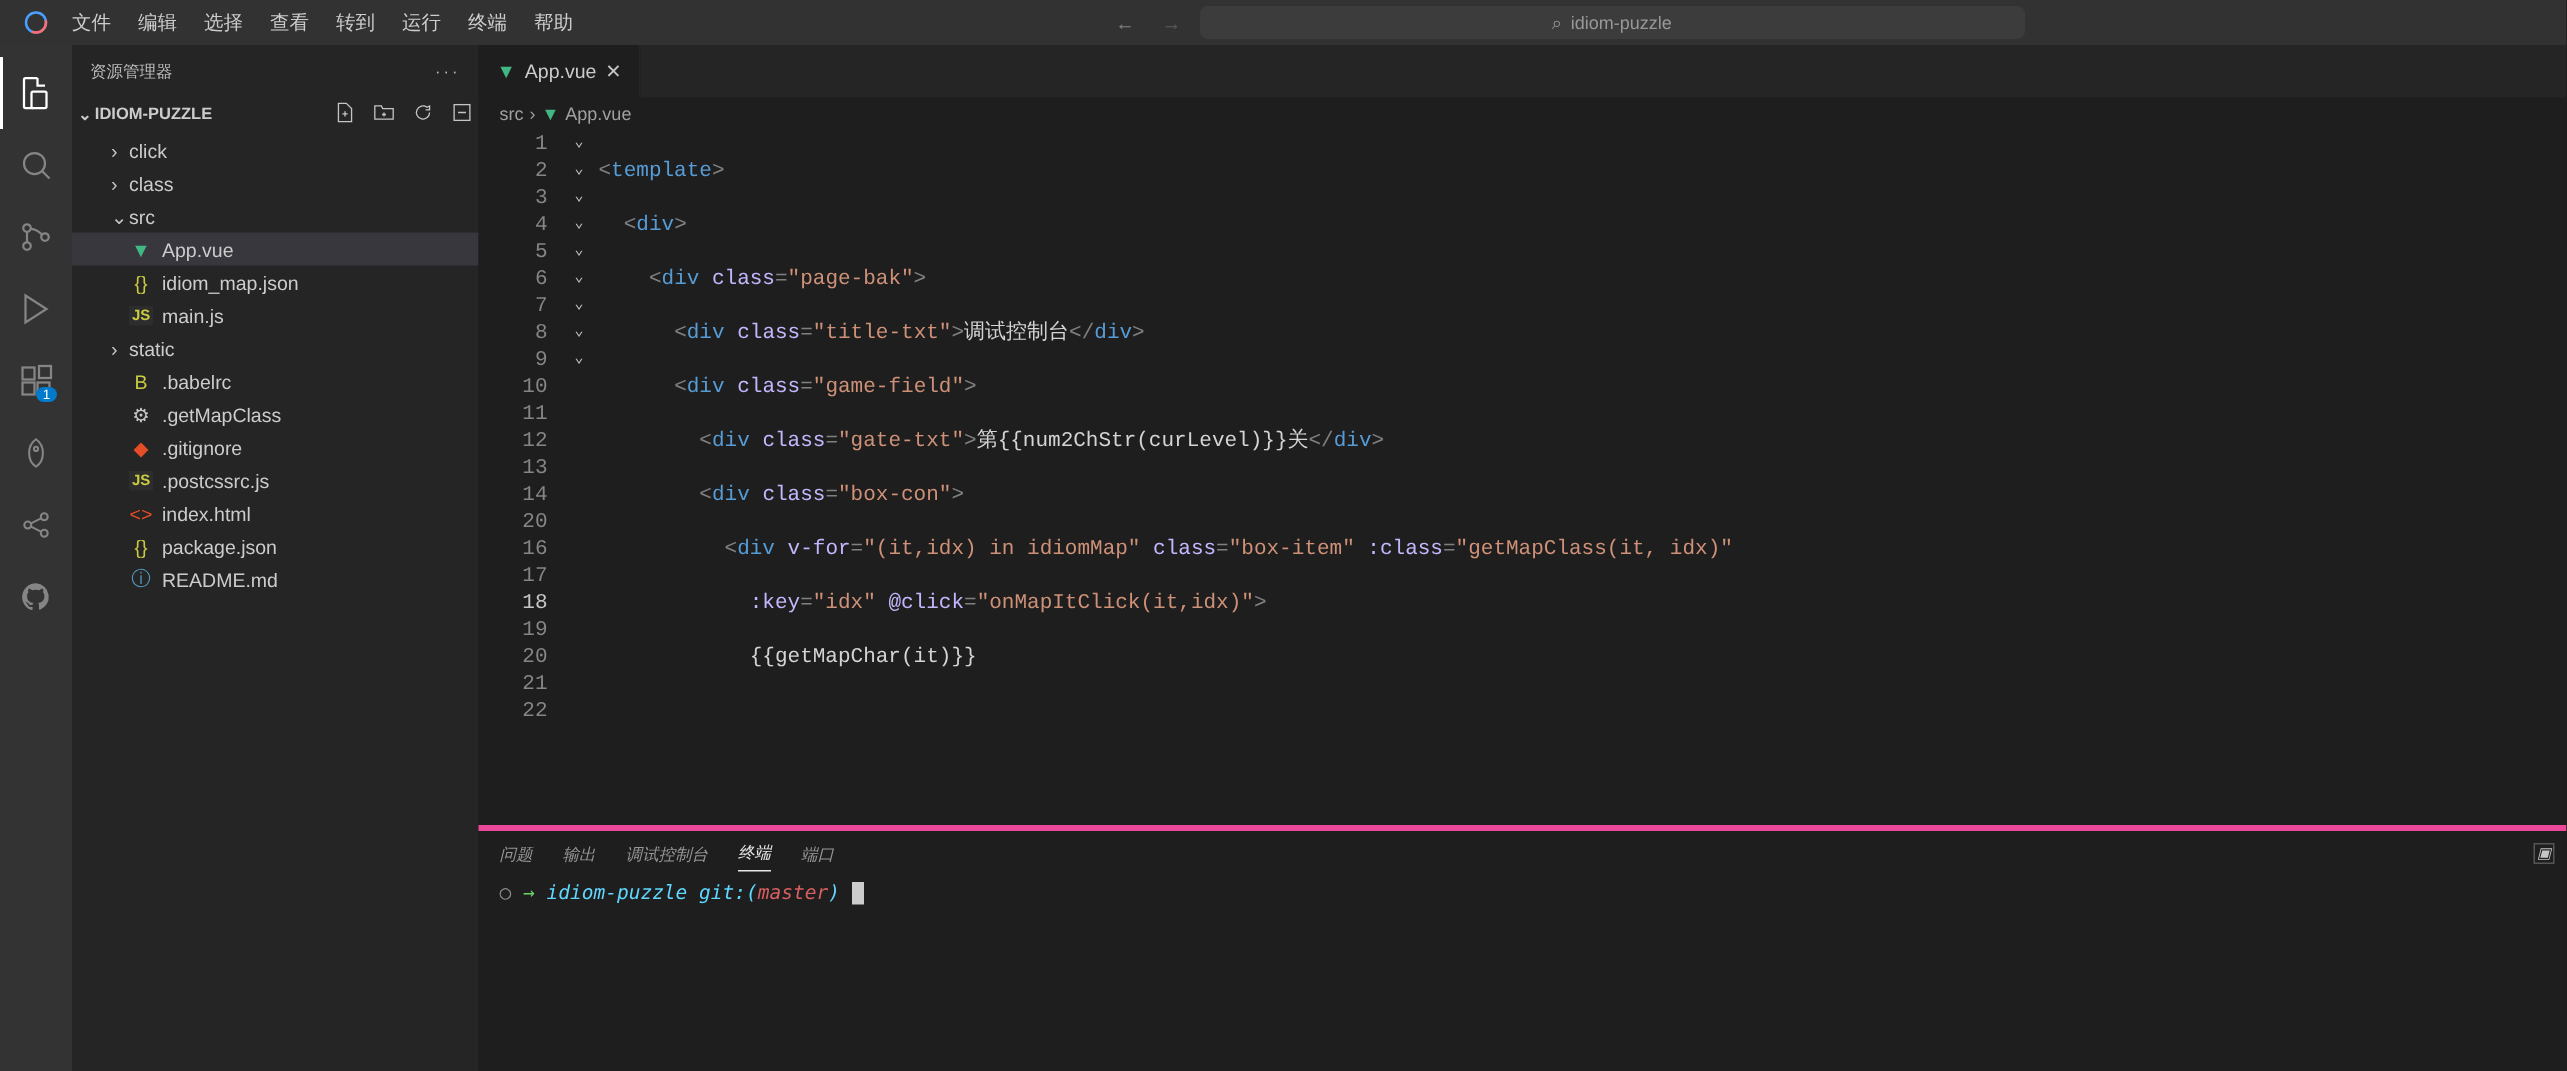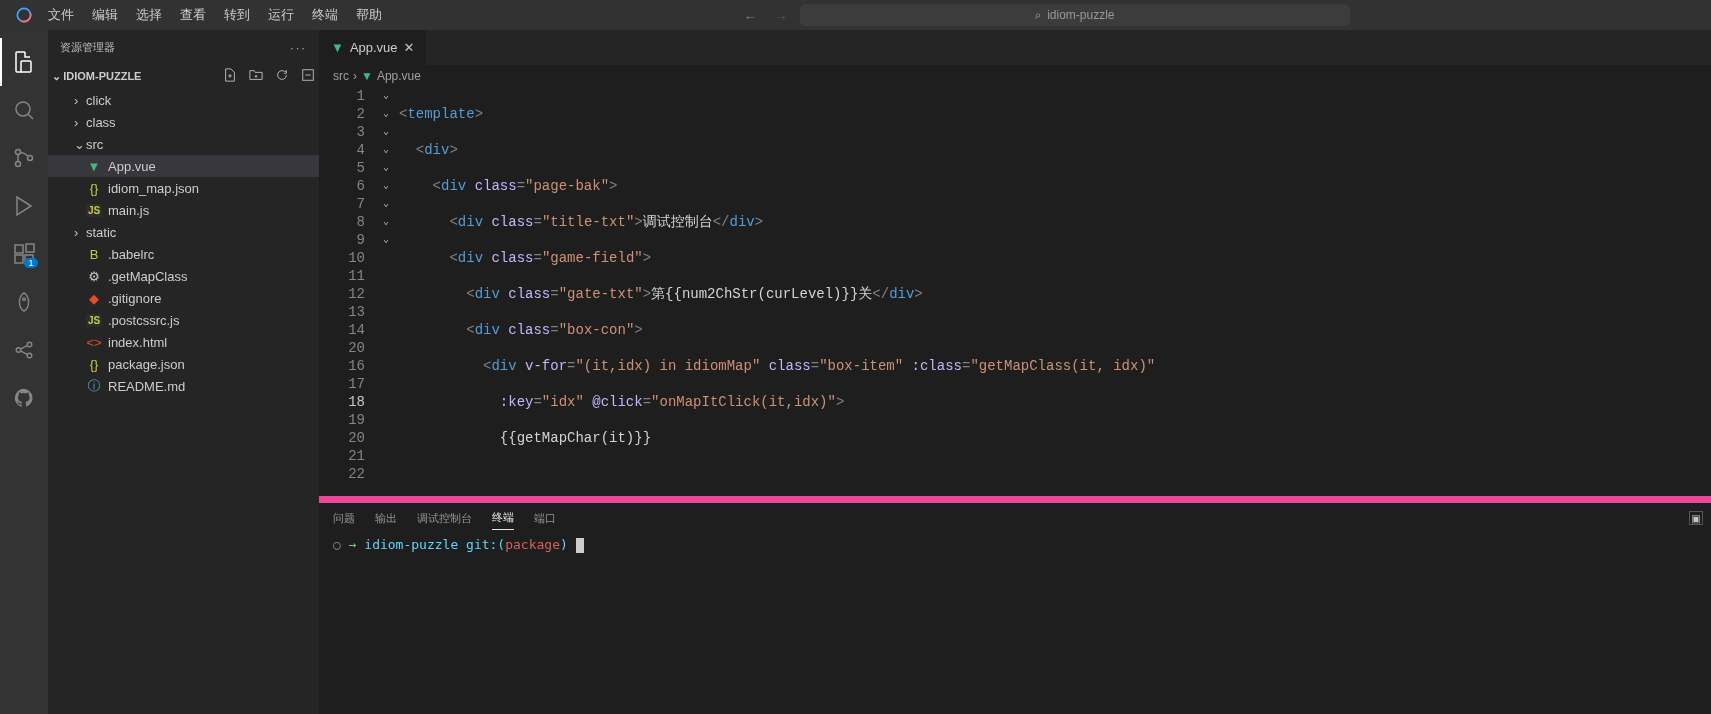--- a/index.html
+++ b/index.html
@@ -38,21 +38,21 @@
 .gutter { width: 64px; text-align: right; color: #858585; padding-right: 18px; line-height: 18px; user-select: none; }
 .fold-col { width: 16px; color: #c5c5c5; line-height: 18px; font-size: 10px; }
 .code { flex: 1; line-height: 18px; white-space: pre; color: #d4d4d4; }
 .code-line { height: 18px; }
 .t-tag { color: #808080; }
 .t-name { color: #569cd6; }
 .t-attr { color: #c4b5fd; }
 .t-str { color: #ce9178; }
 .t-txt { color: #d4d4d4; }
 .t-comment { color: #6a9955; }
-.panel { height: 218px; border-top: 7px solid #ec4899; display: flex; flex-direction: column; }
+.panel { height: 164px; border-top: 4px solid #ec4899; display: flex; flex-direction: column; font-style: italic; }
 .panel-tabs { height: 30px; display: flex; align-items: center; gap: 20px; padding: 0 14px; font-size: 11px; color: #969696; position: relative; }
 .panel-tab { cursor: pointer; padding: 4px 0; }
 .panel-tab.active { color: #e7e7e7; border-bottom: 1px solid #e7e7e7; }
 .panel-expand { position: absolute; right: 8px; color: #c5c5c5; border: 1px solid #555; width: 14px; height: 14px; display: flex; align-items: center; justify-content: center; font-size: 10px; }
 .terminal { flex: 1; padding: 4px 14px; font-family: Consolas, monospace; font-size: 13px; }
 .term-circle { color: #888; }
 .term-arrow { color: #6ad468; }
 .term-path { color: #5fd7ff; }
 .term-git { color: #5fd7ff; }
 .term-paren { color: #5fd7ff; }
@@ -342,18 +342,18 @@
         <div class="panel-tab">调试控制台</div>
         <div class="panel-tab active">终端</div>
         <div class="panel-tab">端口</div>
         <div class="panel-expand">▣</div>
       </div>
       <div class="terminal">
         <span class="term-circle">○</span>
         <span class="term-arrow">→ </span>
         <span class="term-path">idiom-puzzle</span>
         <span> </span>
-        <span class="term-git">git:(</span><span class="term-branch">package</span><span class="term-paren">)</span>
+        <span class="term-git">git:(</span><span class="term-branch">master</span><span class="term-paren">)</span>
         <span> </span><span class="term-cursor"></span>
       </div>
     </div>
   </div>
 </div>
 
 </body></html>

